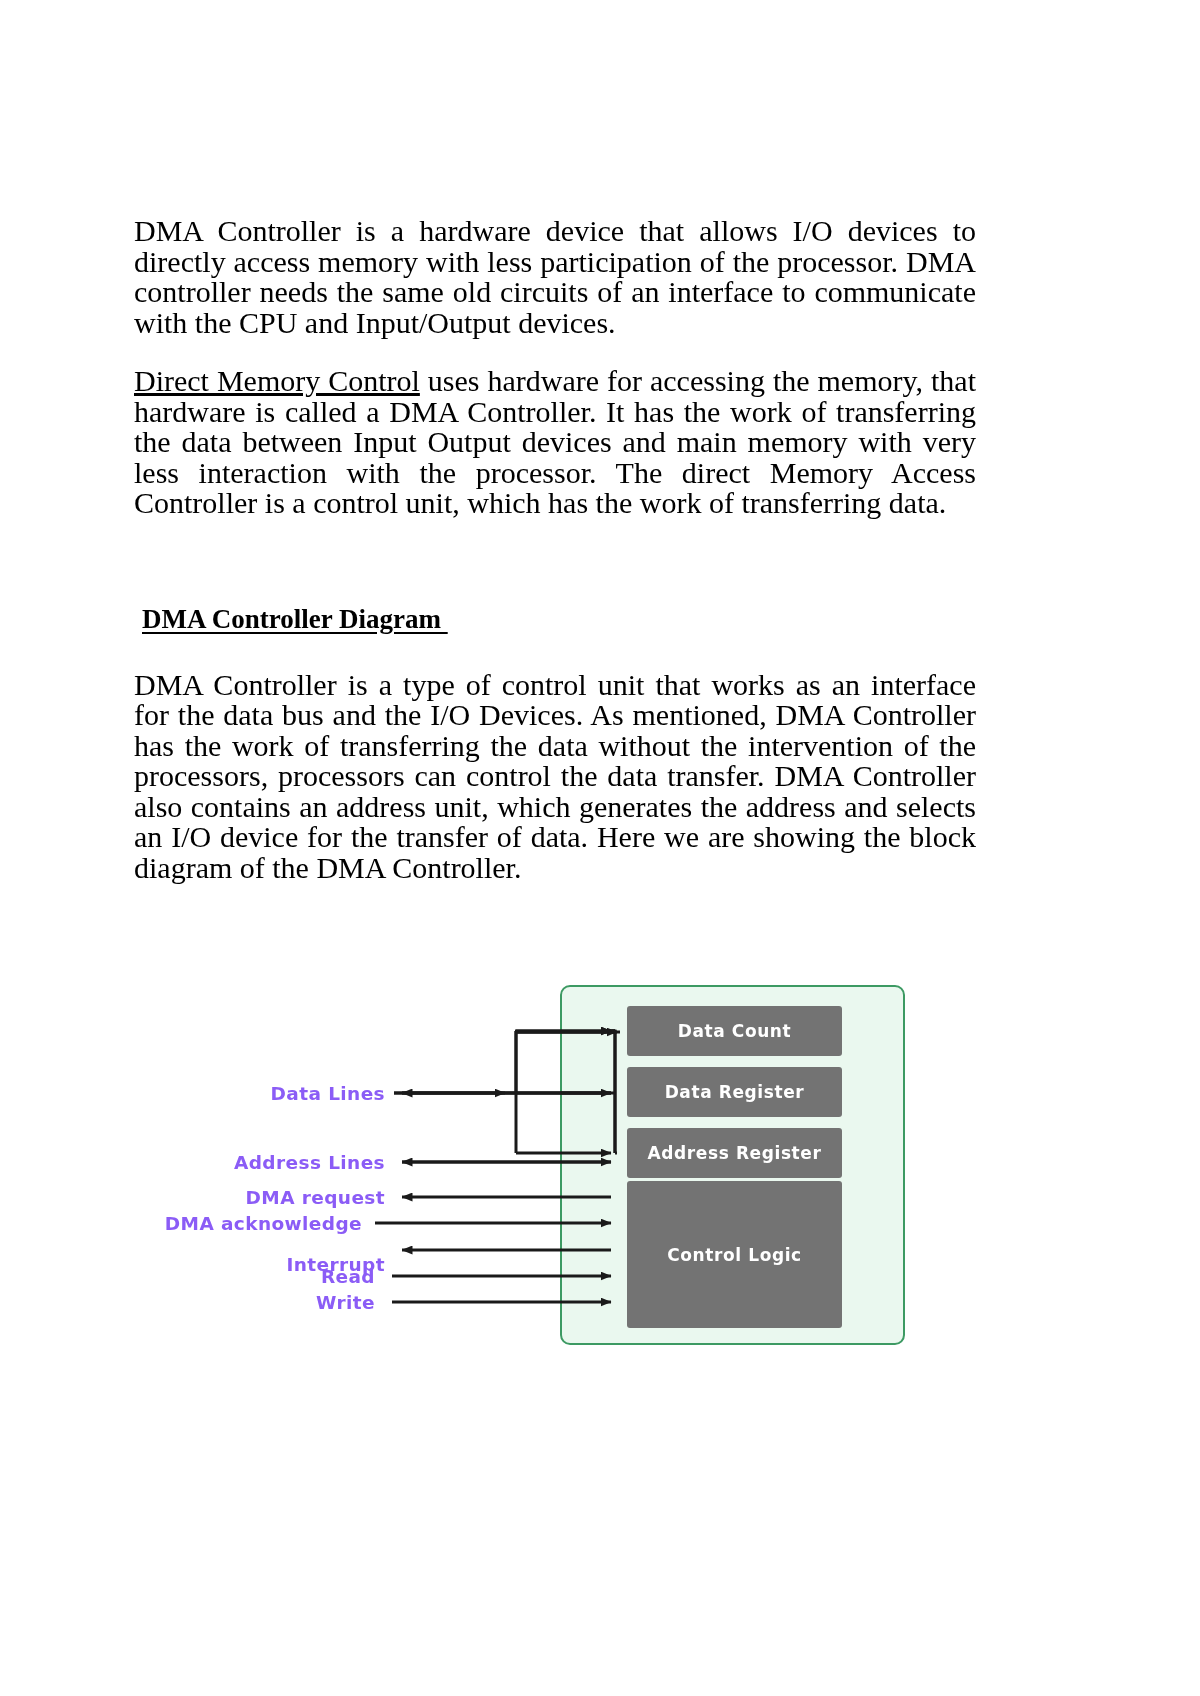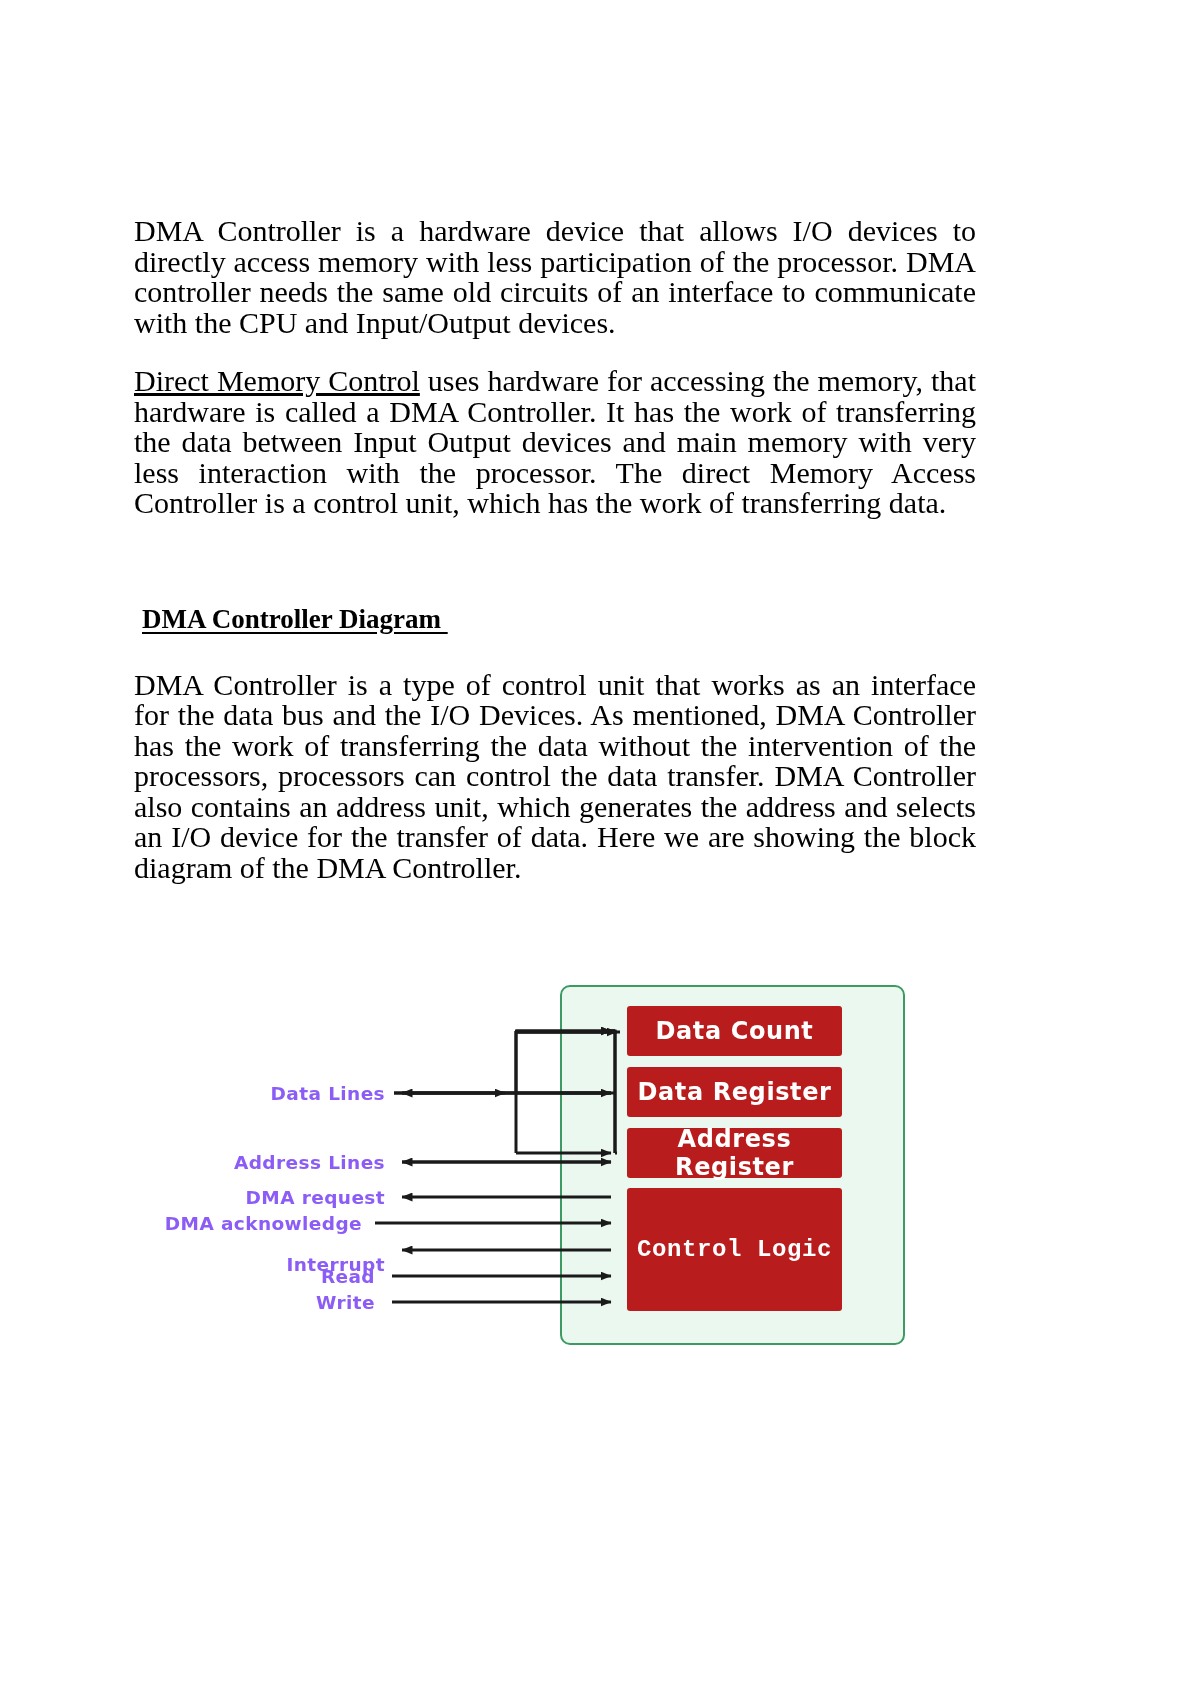--- a/index.html
+++ b/index.html
@@ -84,37 +84,37 @@
     top: 20px;
     width: 345px;
     height: 360px;
     background: #eaf8ef;
     border: 2.5px solid #3d9a63;
     border-radius: 10px;
     box-sizing: border-box;
   }
   .blk {
     position: absolute;
-    background: #b91c1c;
+    background: #737373;
     color: #ffffff;
     font-family: "DejaVu Sans", "Liberation Sans", sans-serif;
     font-weight: bold;
-    font-size: 24px;
+    font-size: 17px;
     letter-spacing: 0.6px;
     display: flex;
     align-items: center;
     justify-content: center;
     border-radius: 3px;
     box-sizing: border-box;
     text-align: center;
   }
   .blk-data-count   { left: 497px; top: 41px;  width: 215px; height: 50px; }
   .blk-data-reg     { left: 497px; top: 102px; width: 215px; height: 50px; }
   .blk-addr-reg     { left: 497px; top: 163px; width: 215px; height: 50px; }
-  .blk-ctrl-logic   { left: 497px; top: 223px; width: 215px; height: 123px; font-family: Liberation Mono, monospace; }
+  .blk-ctrl-logic   { left: 497px; top: 216px; width: 215px; height: 147px; }
 
   .lbl {
     position: absolute;
     font-family: "DejaVu Sans", "Liberation Sans", sans-serif;
     font-weight: bold;
     font-size: 18.5px;
     color: #8b5cf6;
     letter-spacing: 0.4px;
     text-align: right;
     white-space: nowrap;

